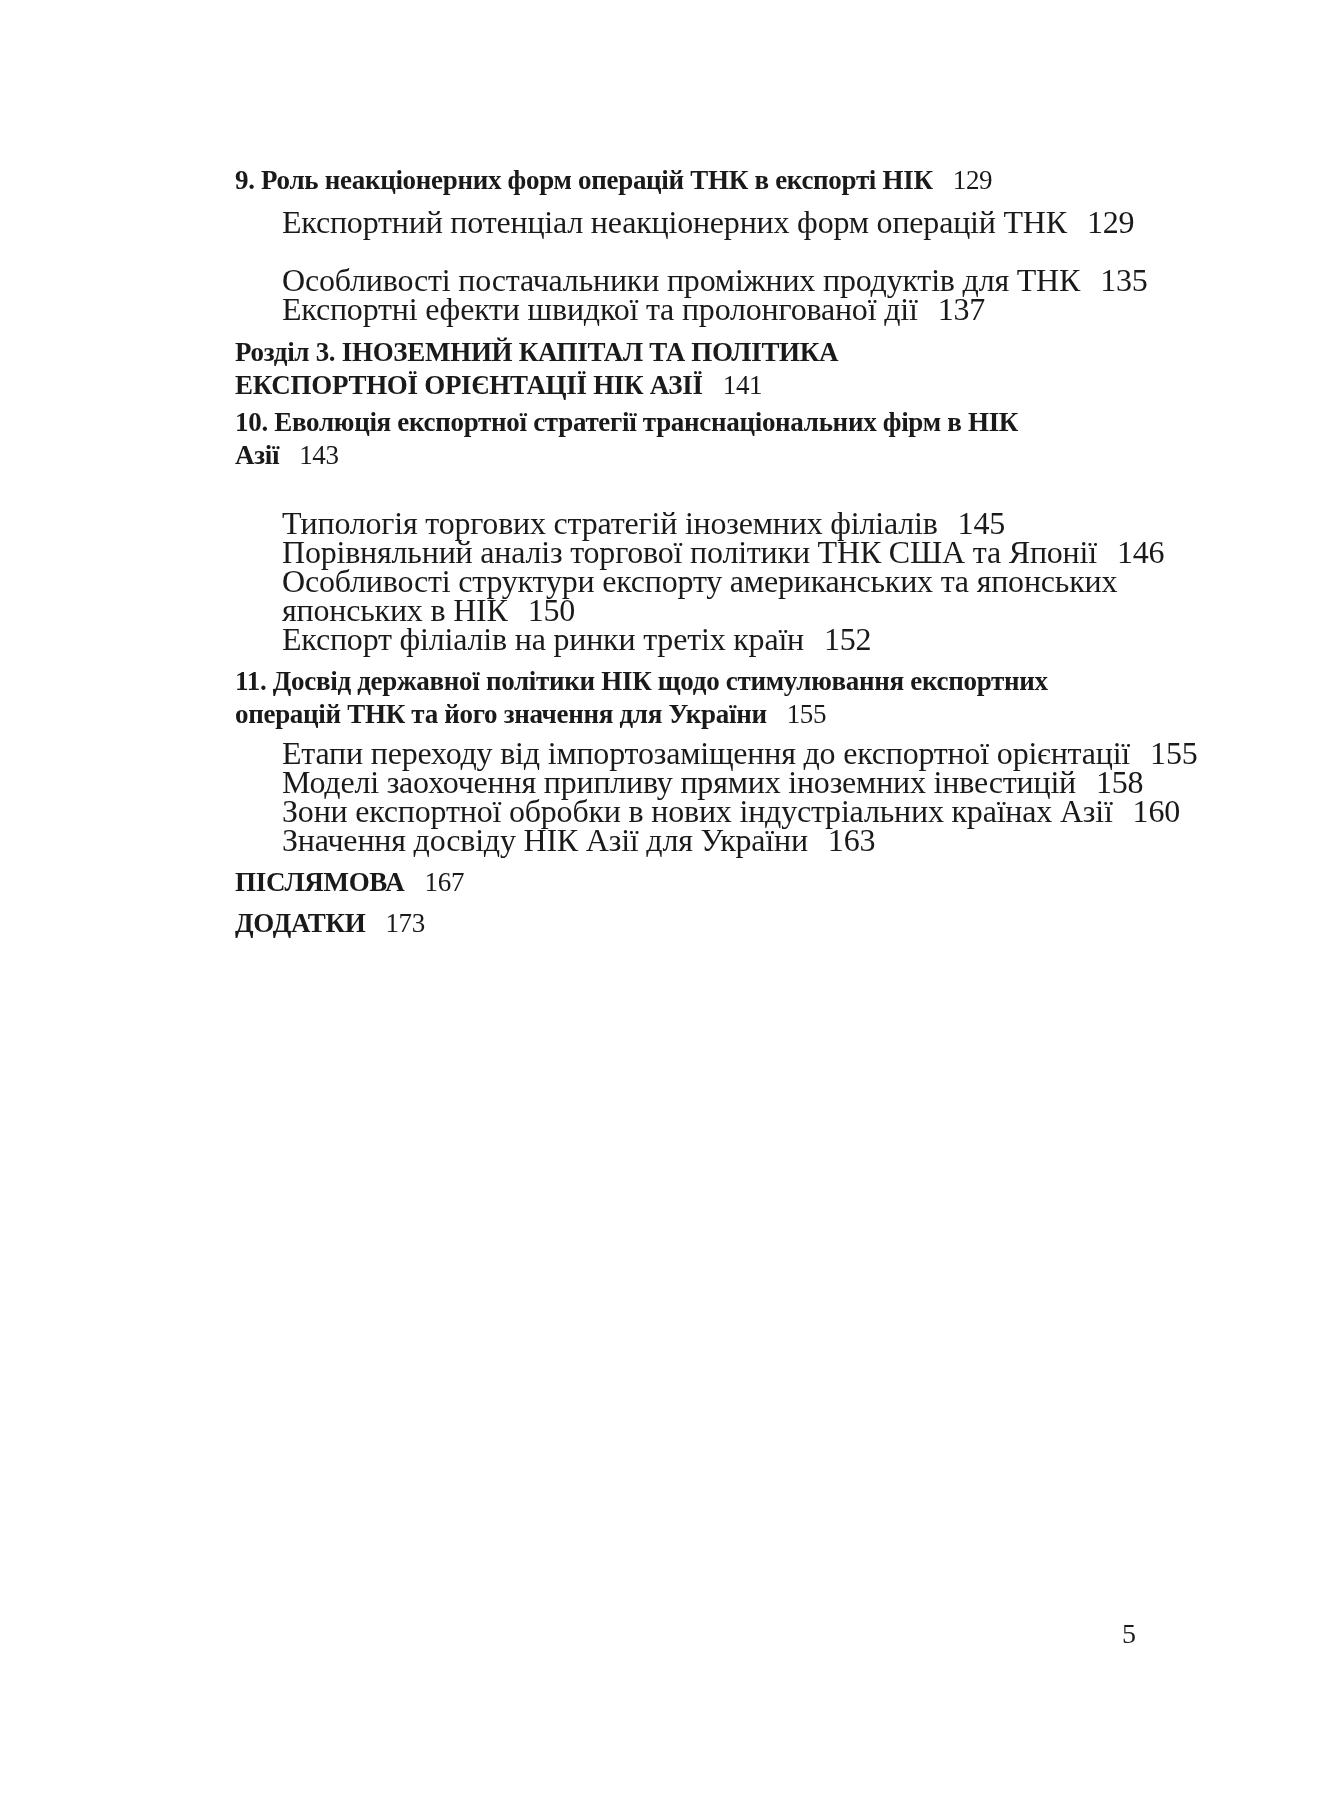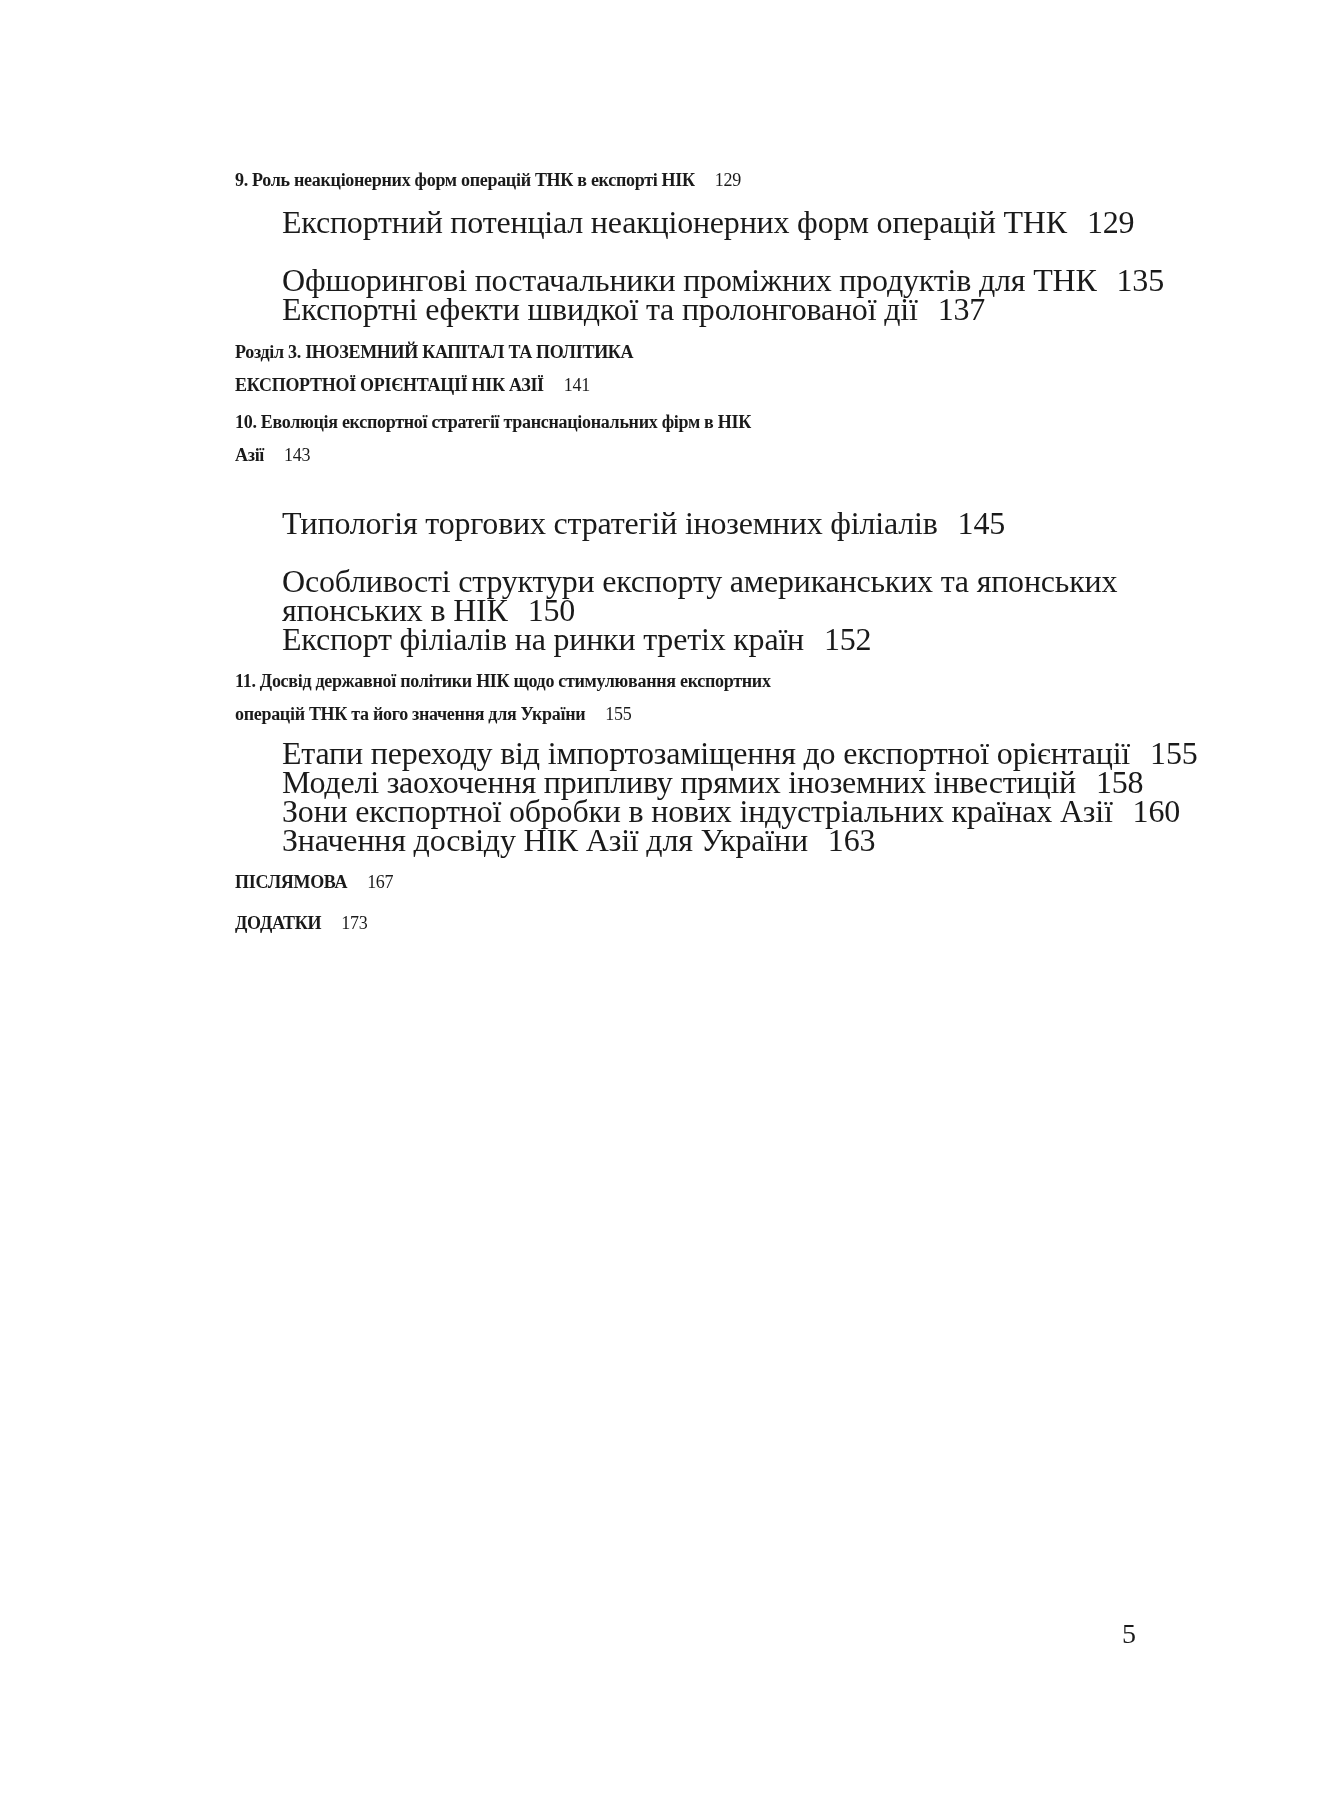--- a/index.html
+++ b/index.html
@@ -1,46 +1,47 @@
 <!DOCTYPE html>
 <html><head>
 <meta charset="utf-8">
 <style>
   html, body { margin: 0; padding: 0; background: #ffffff; }
   body { width: 1339px; height: 1812px; position: relative; overflow: hidden;
          font-family: "Liberation Serif", "DejaVu Serif", serif; color: #1a1a1a; }
   .page { position: absolute; left: 0; top: 0; width: 1339px; height: 1812px; }
   .entry { position: absolute; left: 235px; width: 880px; }
-  .h { font-weight: bold; font-size: 18px; line-height: 33px; letter-spacing: -0.3px; }
+  .h { font-weight: bold; font-size: 27px; line-height: 33px; letter-spacing: -0.3px; }
   .s { position: absolute; left: 282px; font-size: 32px; line-height: 33px; letter-spacing: -0.2px; white-space: nowrap; }
   .pg { font-weight: normal; margin-left: 20px; }
   .pagenum { position: absolute; left: 1122px; top: 1618px; font-size: 28px; }
 </style>
 </head>
 <body>
 
 <div class="page">
 
   <div class="entry h" style="top:164px">
     <span>9. Роль неакціонерних форм операцій ТНК в експорті НІК</span><span class="pg">129</span>
   </div>
   <div class="s" style="top:206px"><span>Експортний потенціал неакціонерних форм операцій ТНК</span><span class="pg">129</span></div>
-  <div class="s" style="top:264px"><span>Офшорингові постачальники проміжних продуктів для ТНК</span><span class="pg">135</span></div>
+  <div class="s" style="top:264px"><span>Особливості постачальники проміжних продуктів для ТНК</span><span class="pg">135</span></div>
   <div class="s" style="top:293px"><span>Експортні ефекти швидкої та пролонгованої дії</span><span class="pg">137</span></div>
 
   <div class="entry h" style="top:336px">
     <div>Розділ 3. ІНОЗЕМНИЙ КАПІТАЛ ТА ПОЛІТИКА</div>
     <div><span>ЕКСПОРТНОЇ ОРІЄНТАЦІЇ НІК АЗІЇ</span><span class="pg">141</span></div>
   </div>
 
   <div class="entry h" style="top:406px">
     <div>10. Еволюція експортної стратегії транснаціональних фірм в НІК</div>
     <div><span>Азії</span><span class="pg">143</span></div>
   </div>
   <div class="s" style="top:507px"><span>Типологія торгових стратегій іноземних філіалів</span><span class="pg">145</span></div>
+  <div class="s" style="top:536px"><span>Порівняльний аналіз торгової політики ТНК США та Японії</span><span class="pg">146</span></div>
   <div class="s" style="top:565px"><span>Особливості структури експорту американських та японських</span></div>
   <div class="s" style="top:594px"><span>японських в НІК</span><span class="pg">150</span></div>
   <div class="s" style="top:623px"><span>Експорт філіалів на ринки третіх країн</span><span class="pg">152</span></div>
 
   <div class="entry h" style="top:665px">
     <div>11. Досвід державної політики НІК щодо стимулювання експортних</div>
     <div><span>операцій ТНК та його значення для України</span><span class="pg">155</span></div>
   </div>
   <div class="s" style="top:737px"><span>Етапи переходу від імпортозаміщення до експортної орієнтації</span><span class="pg">155</span></div>
   <div class="s" style="top:766px"><span>Моделі заохочення припливу прямих іноземних інвестицій</span><span class="pg">158</span></div>

